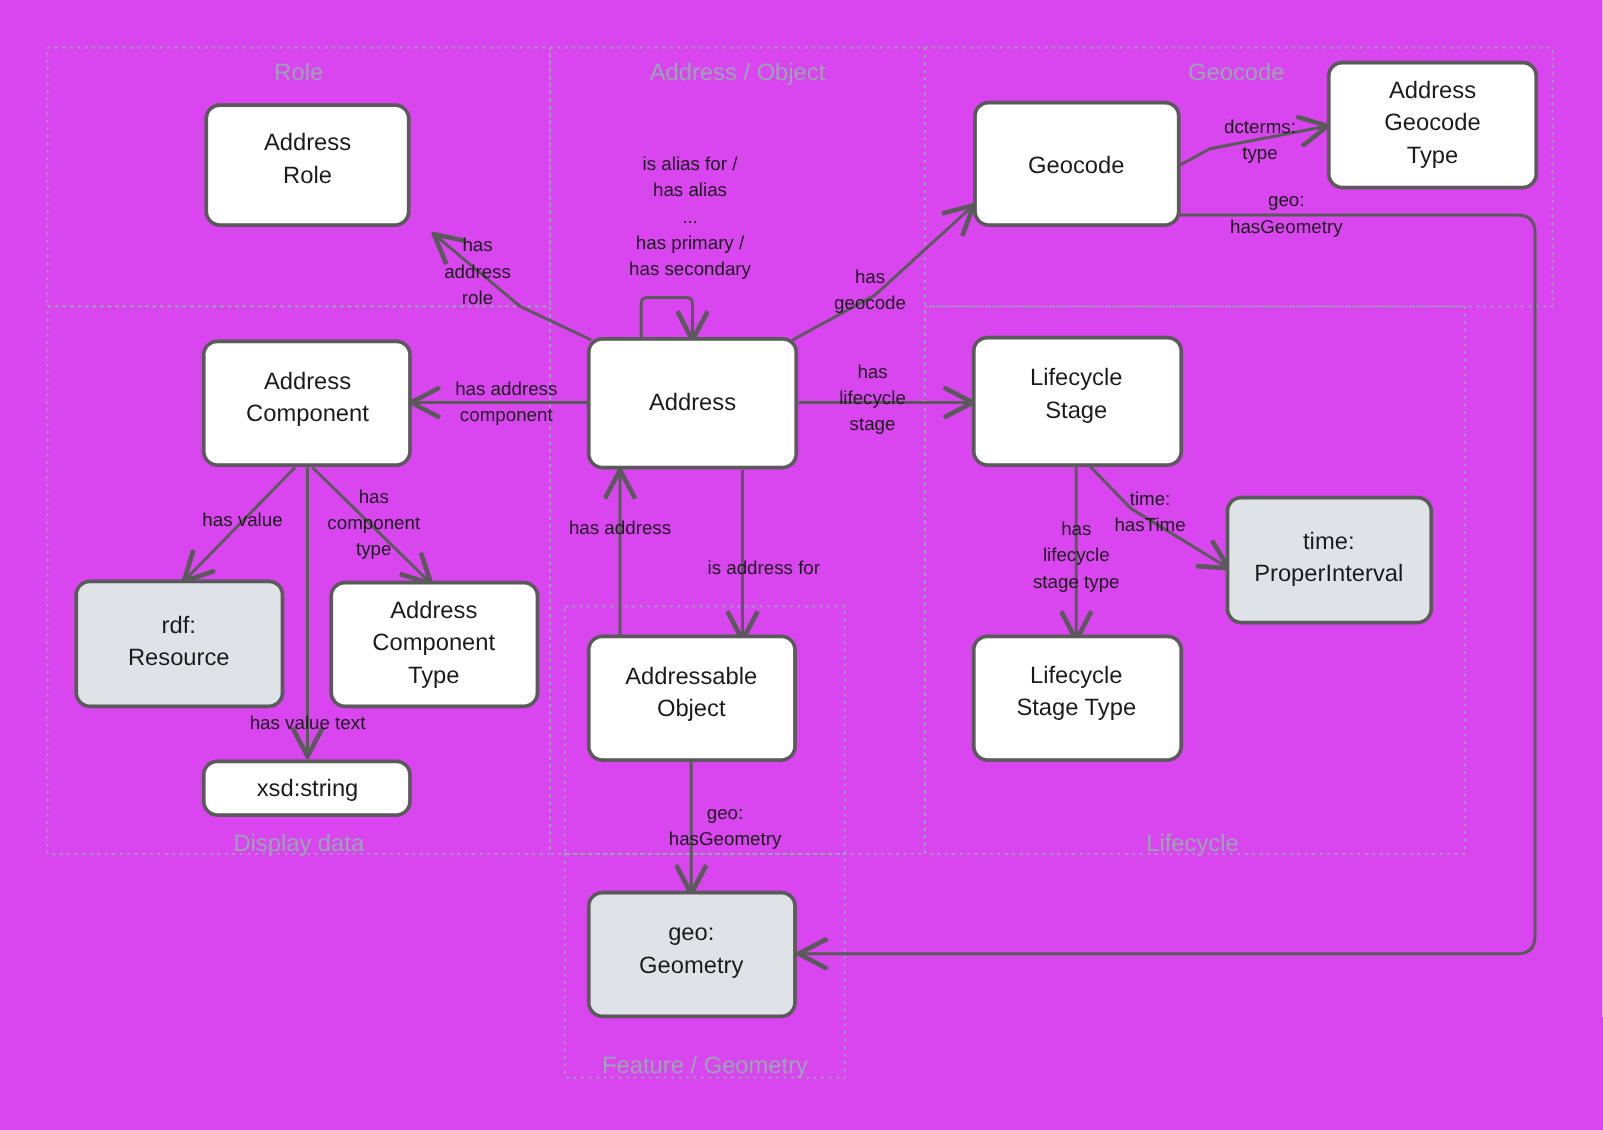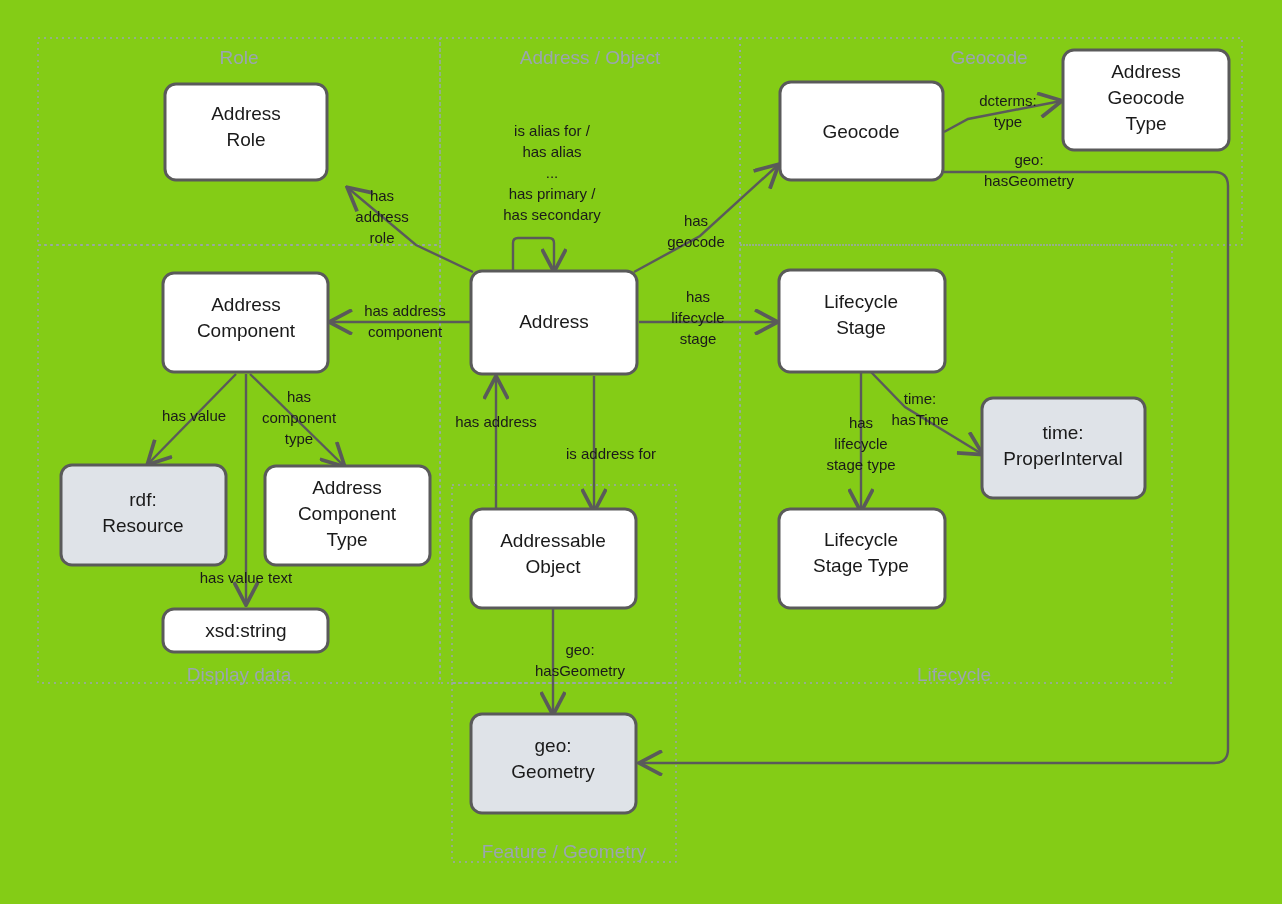--- a/index.html
+++ b/index.html
@@ -4,21 +4,21 @@
 <style>
   html, body {
     margin: 0;
     padding: 0;
     background: #ffffff;
   }
   #canvas {
     position: relative;
     width: 1282px;
     height: 904px;
-    background: #84cc16;
+    background: #d946ef;
     font-family: "Liberation Sans", sans-serif;
   }
   svg#diagram {
     position: absolute;
     left: 0;
     top: 0;
     width: 1282px;
     height: 904px;
   }
   .grp-label {

